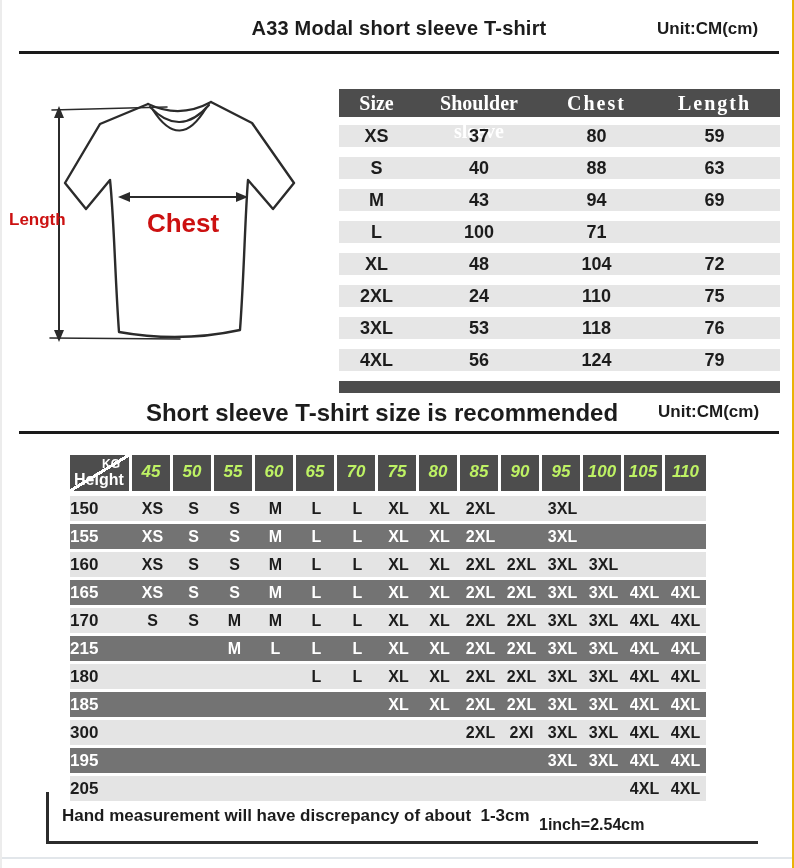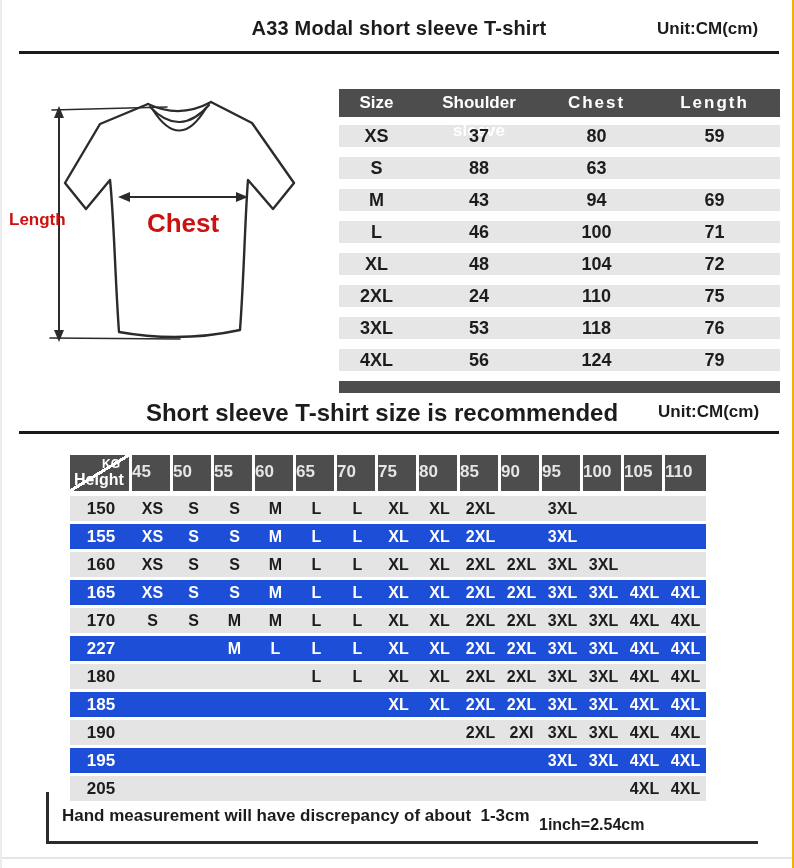--- a/index.html
+++ b/index.html
@@ -16,46 +16,46 @@
   .d1{top:51px;}
   .d2{top:431px;}
   
   .diagram{position:absolute;left:5px;top:92px;width:315px;height:280px;}
   .diagram path,.diagram line,.diagram polyline{fill:none;stroke:#2b2b2b;stroke-linejoin:round;stroke-linecap:round;}
   .diagram text{font-family:"Liberation Sans",sans-serif;font-weight:bold;fill:#cc1111;}
   .diagram polygon{fill:#2b2b2b;stroke:none;}
   
   .t1{position:absolute;left:337px;top:89px;width:441px;}
   .t1-head{display:grid;grid-template-columns:75px 130px 105px 1fr;height:28px;line-height:28px;
-    background:#4d4d4d;color:#fff;font-size:17px;font-weight:bold;text-align:center;}
+    background:#4d4d4d;color:#fff;font-size:20px;font-weight:bold;text-align:center;font-family:Liberation Serif, serif;}
   .t1-head span:nth-child(3),.t1-head span:nth-child(4){letter-spacing:2px;}
   .t1-body{margin-top:8px;}
   .t1-row{display:grid;grid-template-columns:75px 130px 105px 1fr;height:22px;line-height:22px;
     background:#e6e6e6;margin-bottom:10px;text-align:center;font-size:18px;font-weight:bold;}
   .t1-footbar{height:12px;background:#4d4d4d;margin-top:1px;}
   
   .mid-title{position:absolute;top:399px;left:0;width:760px;text-align:center;
     font-size:24px;font-weight:bold;}
   .unit-mid{position:absolute;top:402px;left:656px;font-size:17px;font-weight:bold;}
   
   .t2{position:absolute;left:68px;top:455px;width:636px;}
   .t2-head{display:grid;grid-template-columns:62px repeat(14,1fr);height:36px;margin-bottom:5px;}
   .t2-head > div{background:#4d4d4d;border-right:3px solid #fff;box-sizing:border-box;}
   .t2-head > div:last-child{border-right:0;}
-  .hcell{color:#e5e5e5;font-size:17px;font-weight:bold;text-align:left;line-height:33px;}
+  .hcell{color:#bef264;font-size:17px;font-weight:bold;text-align:center;line-height:33px;font-style:italic;}
   .corner{position:relative;}
   .corner::after{content:"";position:absolute;inset:0;
     background:linear-gradient(to bottom right,transparent calc(50% - 1.5px),#fff calc(50% - 1.5px),#fff calc(50% + 1.5px),transparent calc(50% + 1.5px));}
   .corner .kg{position:absolute;top:2px;right:9px;font-size:12px;font-weight:bold;color:#fff;z-index:1;}
   .corner .hg{position:absolute;bottom:2px;left:4px;font-size:16px;font-weight:bold;color:#fff;z-index:1;}
   .t2-row{display:grid;grid-template-columns:62px repeat(14,1fr);height:25px;line-height:25px;
     margin-bottom:3px;font-weight:bold;}
   .t2-row.odd{background:#e4e4e4;color:#1c1c1c;}
-  .t2-row.even{background:#1d4ed8;color:#ffffff;}
-  .t2-row .rlabel{text-align:center;font-size:17px;}
+  .t2-row.even{background:#737373;color:#ffffff;}
+  .t2-row .rlabel{text-align:left;font-size:17px;}
   .t2-row .rcell{text-align:center;font-size:16px;}
   
   .fline-v{position:absolute;left:44px;top:792px;width:3px;height:52px;background:#2b2b2b;}
   .fline-h{position:absolute;left:44px;top:841px;width:712px;height:3px;background:#2b2b2b;}
   .note{position:absolute;left:60px;top:806px;font-size:17px;font-weight:bold;white-space:pre;}
   .conv{position:absolute;left:537px;top:808px;font-size:16px;font-weight:bold;margin-top:8px;}
   .bottom-edge{position:absolute;left:0;top:857px;width:794px;height:2px;background:#e2e6ea;}
 </style>
 </head>
 <body>
@@ -100,34 +100,34 @@
 
         <div class="t1-row odd">
           <span>XS</span>
           <span>37</span>
           <span>80</span>
           <span>59</span>
         </div>
 
         <div class="t1-row even">
           <span>S</span>
+          <span>40</span>
           <span>88</span>
           <span>63</span>
         </div>
 
         <div class="t1-row odd">
           <span>M</span>
           <span>43</span>
           <span>94</span>
           <span>69</span>
         </div>
 
         <div class="t1-row even">
           <span>L</span>
-          <span>46</span>
           <span>100</span>
           <span>71</span>
         </div>
 
         <div class="t1-row odd">
           <span>XL</span>
           <span>48</span>
           <span>104</span>
           <span>72</span>
         </div>
@@ -351,21 +351,21 @@
             <div class="rcell"><span>3XL</span></div>
 
             <div class="rcell"><span>3XL</span></div>
 
             <div class="rcell"><span>4XL</span></div>
 
             <div class="rcell"><span>4XL</span></div>
           </div>
 
         <div class="t2-row even">
-          <div class="rlabel">227</div>
+          <div class="rlabel">215</div>
 
             <div class="rcell"><span></span></div>
 
             <div class="rcell"><span></span></div>
 
             <div class="rcell"><span>M</span></div>
 
             <div class="rcell"><span>L</span></div>
 
             <div class="rcell"><span>L</span></div>
@@ -447,21 +447,21 @@
             <div class="rcell"><span>3XL</span></div>
 
             <div class="rcell"><span>3XL</span></div>
 
             <div class="rcell"><span>4XL</span></div>
 
             <div class="rcell"><span>4XL</span></div>
           </div>
 
         <div class="t2-row odd">
-          <div class="rlabel">190</div>
+          <div class="rlabel">300</div>
 
             <div class="rcell"><span></span></div>
 
             <div class="rcell"><span></span></div>
 
             <div class="rcell"><span></span></div>
 
             <div class="rcell"><span></span></div>
 
             <div class="rcell"><span></span></div>

